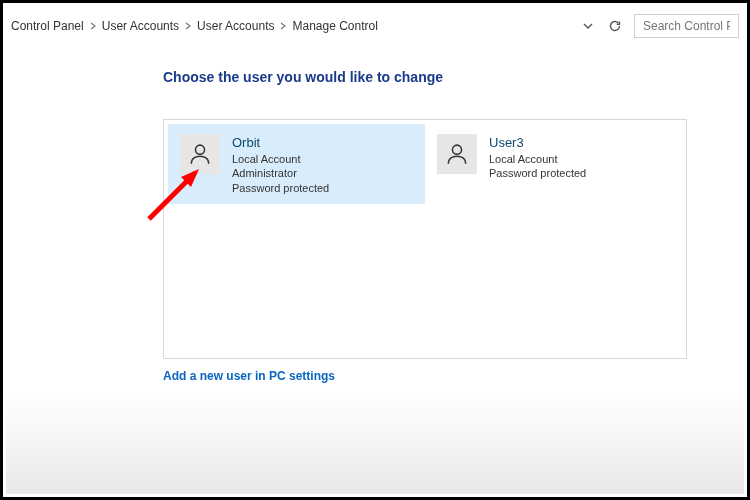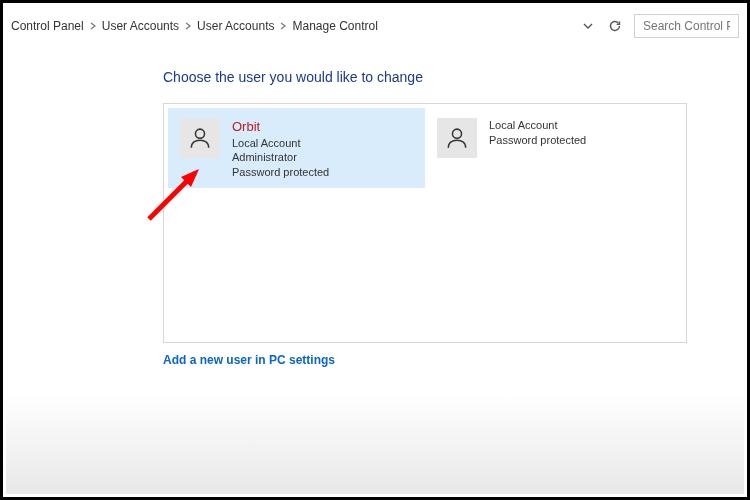--- a/index.html
+++ b/index.html
@@ -63,22 +63,22 @@
       color: #777;
       background: #fff;
       outline: none;
     }
     .content {
       padding: 20px 60px 10px 160px;
     }
     .page-title {
       color: #1a3a8a;
       font-size: 14px;
-      font-weight: normal;
-      margin-bottom: 18px;
+      font-weight: bold;
+      margin-bottom: 34px;
     }
     .accounts-box {
       border: 1px solid #d8d8d8;
       height: 240px;
       display: flex;
       padding: 4px;
       margin-bottom: 10px;
       background: #fff;
     }
     .account-tile {
@@ -106,21 +106,21 @@
     .avatar svg { display: block; }
     .account-info {
       display: flex;
       flex-direction: column;
       font-size: 11px;
       color: #333;
       line-height: 1.35;
     }
     .account-name {
       font-size: 13px;
-      color: #b91c1c;
+      color: #0c4a6e;
     }
     .add-user-link {
       color: #0a66c2;
       font-size: 12px;
       cursor: pointer;
       font-weight: bold;
     }
     .bottom-fade {
       position: absolute;
       bottom: 3px;
@@ -198,20 +198,21 @@
     </div>
 
     <div class="account-tile">
       <div class="avatar">
         <svg width="26" height="26" viewBox="0 0 24 24">
             <circle cx="12" cy="8" r="4.2" stroke="#333" stroke-width="1.4" fill="none"></circle>
             <path d="M4 21 C4 16 8 14 12 14 C16 14 20 16 20 21" stroke="#333" stroke-width="1.4" fill="none"></path>
           </svg>
       </div>
       <div class="account-info">
+        <span class="account-name">User3</span>
         <span>Local Account</span>
         <span>Password protected</span>
       </div>
     </div>
   </div>
 
   <div class="add-user-link">Add a new user in PC settings</div>
 </div>
 
 <div class="bottom-fade"></div>

